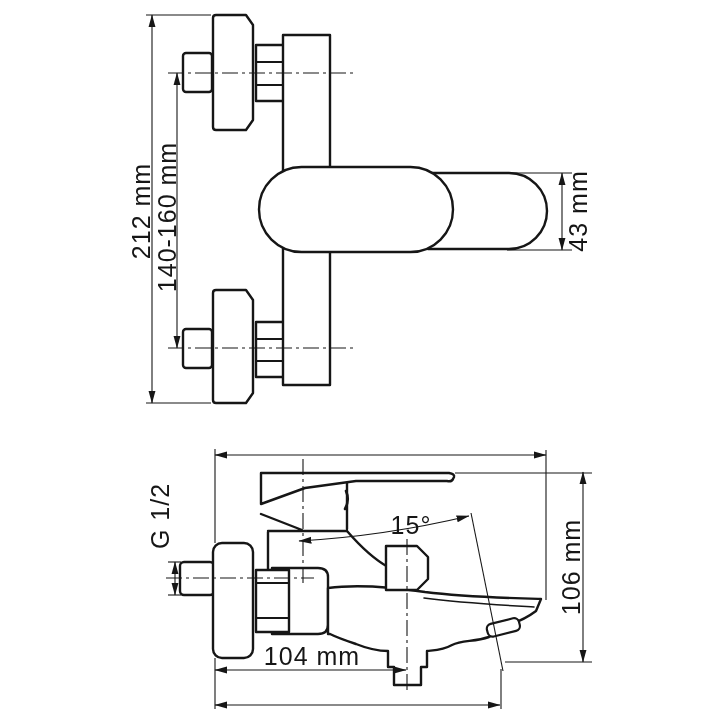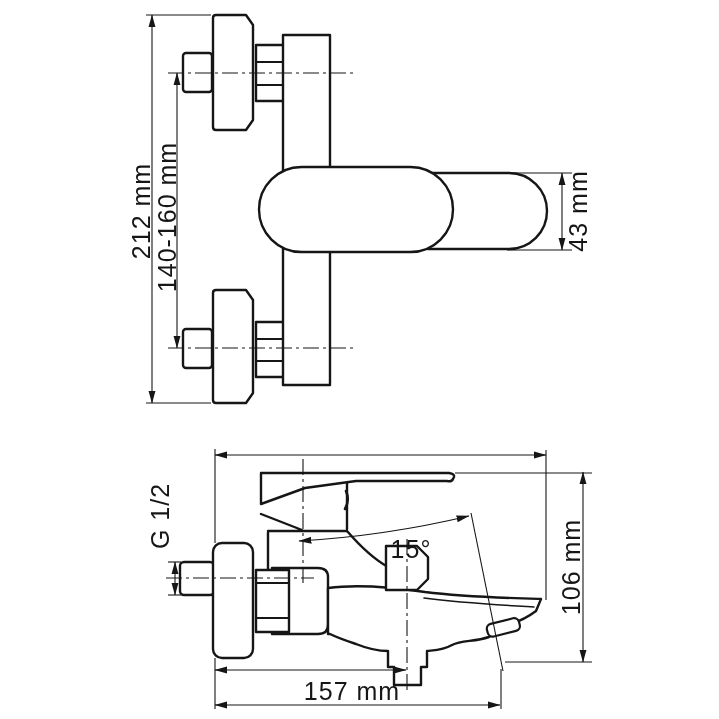--- a/index.html
+++ b/index.html
@@ -112,18 +112,18 @@
 
     <path d="M299,541 Q385,536 469,516" marker-start="url(#arr)" marker-end="url(#arr)"></path>
     <path d="M471,513 L503,671"></path>
   </g>
 </svg>
 
 <div class="dim rot" style="left:141px;top:211px;">212 mm</div>
 <div class="dim rot" style="left:167px;top:217px;">140-160 mm</div>
 <div class="dim rot" style="left:578px;top:211px;">43 mm</div>
 
-<div class="dim" style="left:411px;top:525px;margin-top:24px;">15°</div>
+<div class="dim" style="left:411px;top:525px;">15°</div>
 <div class="dim rot" style="left:160px;top:516px;">G 1/2</div>
 <div class="dim rot" style="left:571px;top:567px;">106 mm</div>
-<div class="dim" style="left:352px;top:691px;">157 mm</div>
+<div class="dim" style="left:312px;top:656px;">104 mm</div>
 
 </div>
 
 </body></html>

